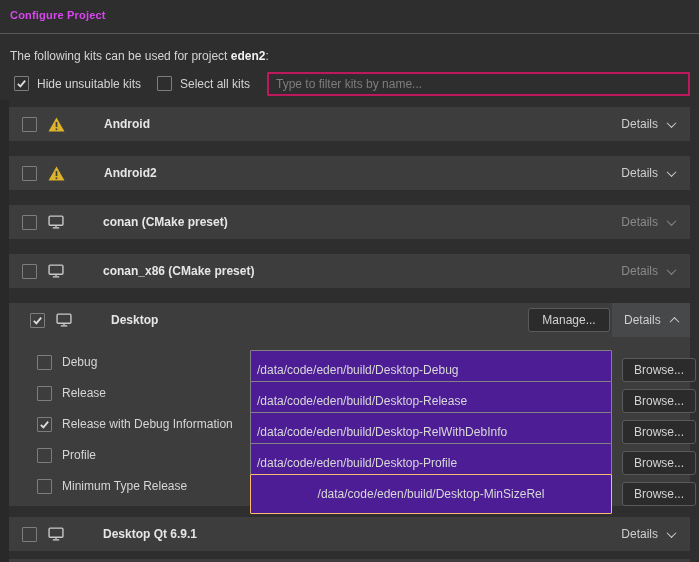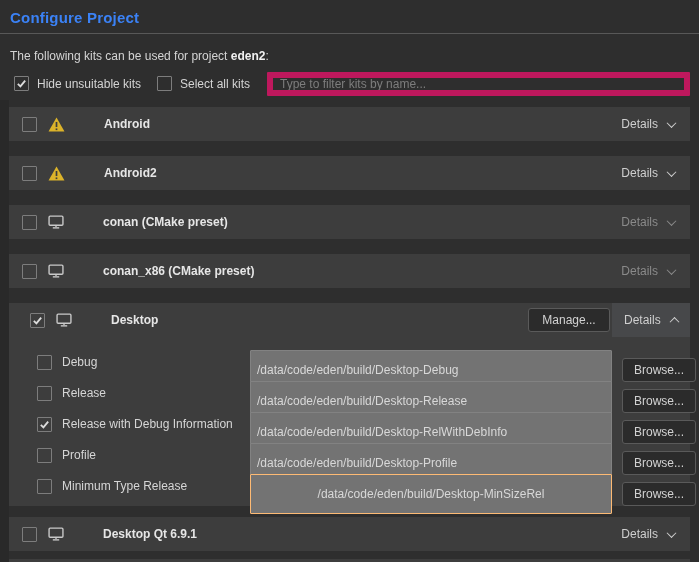--- a/index.html
+++ b/index.html
@@ -9,41 +9,41 @@
     background: #2e2e2e;
     font-family: "Liberation Sans", "DejaVu Sans", sans-serif;
     font-size: 12px;
     color: #d4d4d4;
     position: relative;
     overflow: hidden;
   }
   .left-strip { position: absolute; left: 0; top: 100px; width: 9px; height: 462px; background: #292929; }
   .page-title {
     position: absolute; left: 10px; top: 9px;
-    font-size: 15px; font-weight: 700; color: #3b82f6; letter-spacing: .2px;
+    font-size: 11px; font-weight: 700; color: #d946ef; letter-spacing: .2px;
   }
   .title-sep { position: absolute; left: 0; top: 33px; width: 699px; height: 1px; background: #585858; }
   .intro { position: absolute; left: 10px; top: 49px; color: #d4d4d4; }
   .intro b { color: #f0f0f0; }
 
   
   .cb {
     width: 15px; height: 15px; flex: 0 0 15px;
     border: 1px solid #7d7d7d; border-radius: 1px;
     display: inline-flex; align-items: center; justify-content: center;
     background: transparent;
   }
   .cb svg { display: none; }
   .cb.checked svg { display: block; }
 
   .cb-group { position: absolute; display: flex; align-items: center; gap: 8px; cursor: default; }
 
   .filter-input {
     position: absolute; left: 267px; top: 72px; width: 423px; height: 24px;
-    background: #2e2e2e; border: 6px solid #be185d; border-radius: 1px;
+    background: #2e2e2e; border: 2px solid #be185d; border-radius: 1px;
     color: #d4d4d4; font-family: inherit; font-size: 12px; padding: 0 7px; outline: none;
   }
   .filter-input::placeholder { color: #7d7d7d; }
 
   
   .kit {
     position: absolute; left: 9px; width: 681px; height: 34px;
     background: #3d3d3d;
     display: flex; align-items: center; gap: 11px; padding-left: 13px;
   }
@@ -71,21 +71,21 @@
 
   
   .panel { position: absolute; left: 9px; top: 303px; width: 681px; height: 203px; background: #3d3d3d; }
   .panel-header { position: relative; height: 34px; display: flex; align-items: center; gap: 11px; padding-left: 21px; }
   .manage-btn { position: absolute; right: 80px; top: 5px; width: 82px; }
 
   .cfg-row { position: absolute; left: 15px; width: 100%; height: 24px; }
   .cfg-label { position: absolute; left: 13px; top: 0; height: 24px; display: flex; align-items: center; gap: 10px; color: #d6d6d6; }
   .cfg-input {
     position: absolute; left: 226px; top: 0; width: 362px; height: 40px;
-    background: #737373; border: 1px solid #828282; border-radius: 1px;
+    background: #4c1d95; border: 1px solid #828282; border-radius: 1px;
     color: #d8d8d8; font-family: inherit; font-size: 12px; padding: 0 6px; outline: none;
   }
   .cfg-input.focused { border: 1px solid #fdba74; caret-color: #ffffff; text-align: center; }
   .browse-btn { position: absolute; left: 598px; top: 0; width: 74px; margin-top: 8px; }
 
   .sliver { position: absolute; left: 9px; top: 559px; width: 681px; height: 3px; background: #3d3d3d; }
 </style>
 </head>
 <body>
 

